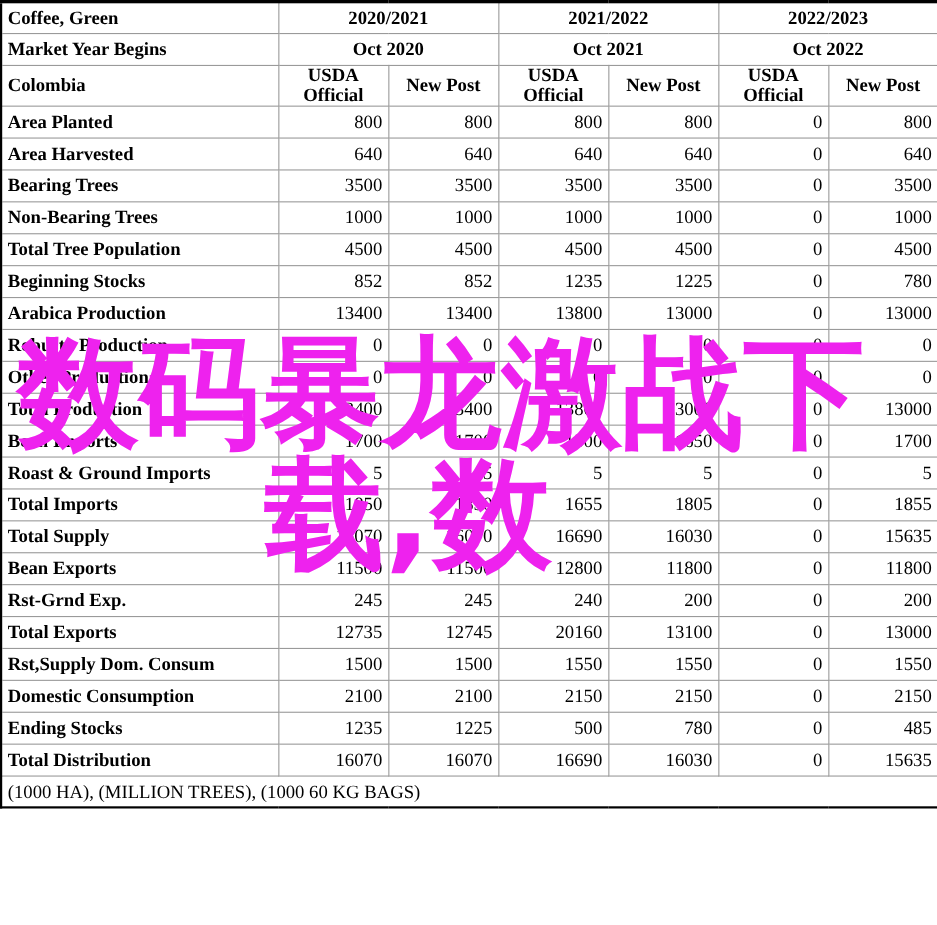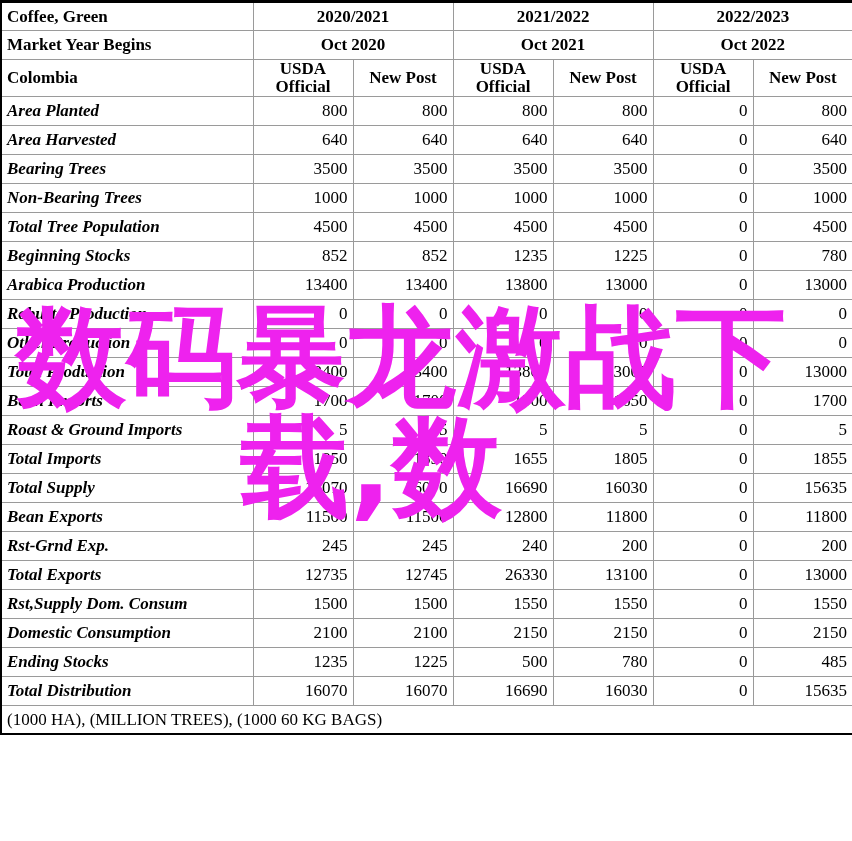--- a/index.html
+++ b/index.html
@@ -81,21 +81,20 @@
     white-space: normal;
     padding: 2px 3px;
   }
 
   
   td.rowlab {
     text-align: left;
     font-weight: bold;
     font-size: 17.5px;
     padding-left: 6px;
-    font-style: italic;
   }
   td.val {
     text-align: right;
     font-weight: normal;
     font-size: 18px;
     padding-right: 6px;
     font-family: "Liberation Serif", "DejaVu Serif", serif;
   }
 
   
@@ -326,21 +325,21 @@
           <td class="val">245</td>
           <td class="val">240</td>
           <td class="val">200</td>
           <td class="val">0</td>
           <td class="val">200</td>
         </tr>
         <tr>
           <td class="rowlab">Total Exports</td>
           <td class="val">12735</td>
           <td class="val">12745</td>
-          <td class="val">26330</td>
+          <td class="val">20160</td>
           <td class="val">13100</td>
           <td class="val">0</td>
           <td class="val">13000</td>
         </tr>
         <tr>
           <td class="rowlab">Rst,Supply Dom. Consum</td>
           <td class="val">1500</td>
           <td class="val">1500</td>
           <td class="val">1550</td>
           <td class="val">1550</td>

